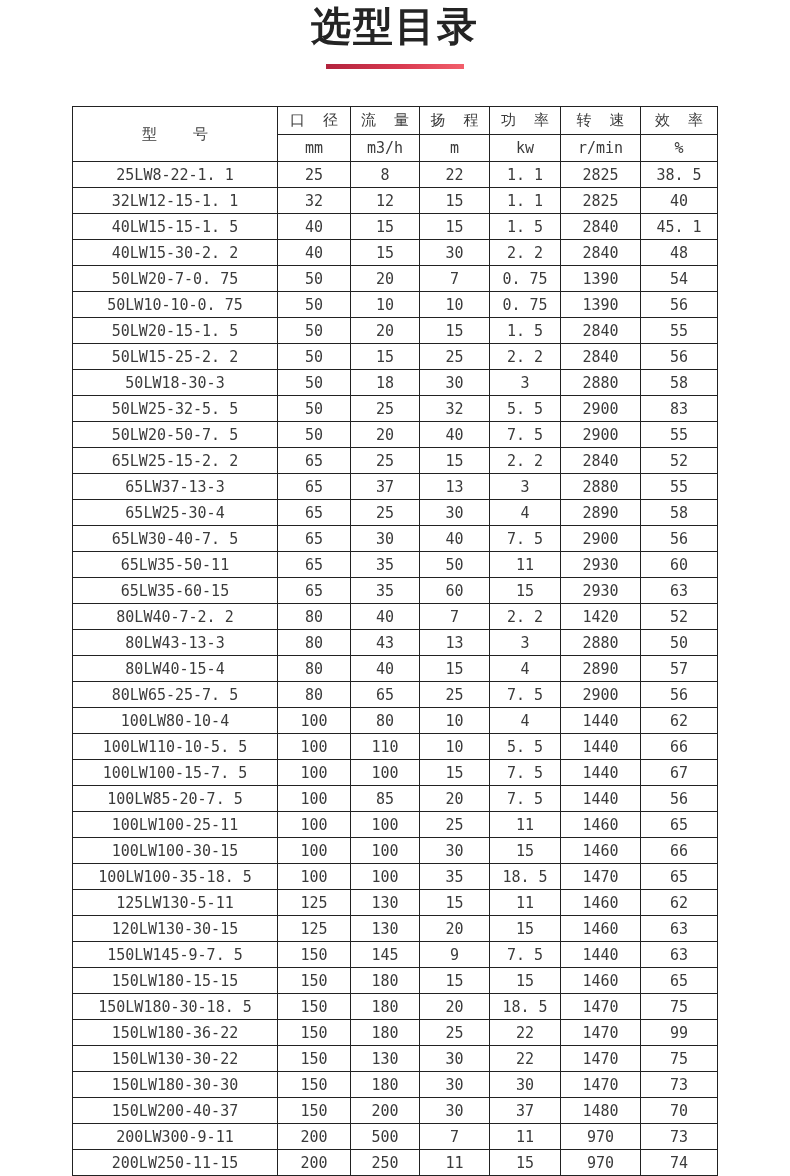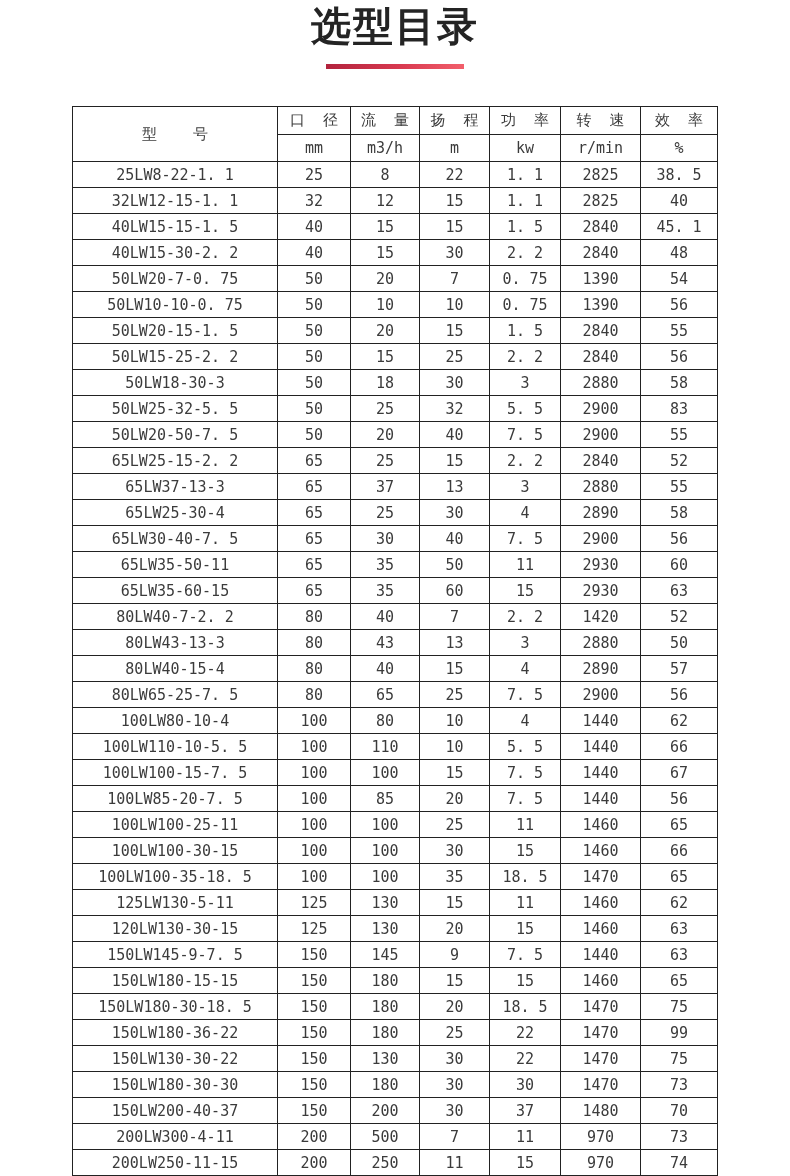--- a/index.html
+++ b/index.html
@@ -430,21 +430,21 @@
         <tr>
           <td>150LW200-40-37</td>
           <td>150</td>
           <td>200</td>
           <td>30</td>
           <td>37</td>
           <td>1480</td>
           <td>70</td>
         </tr>
         <tr>
-          <td>200LW300-4-11</td>
+          <td>200LW300-9-11</td>
           <td>200</td>
           <td>500</td>
           <td>7</td>
           <td>11</td>
           <td>970</td>
           <td>73</td>
         </tr>
         <tr>
           <td>200LW250-11-15</td>
           <td>200</td>

